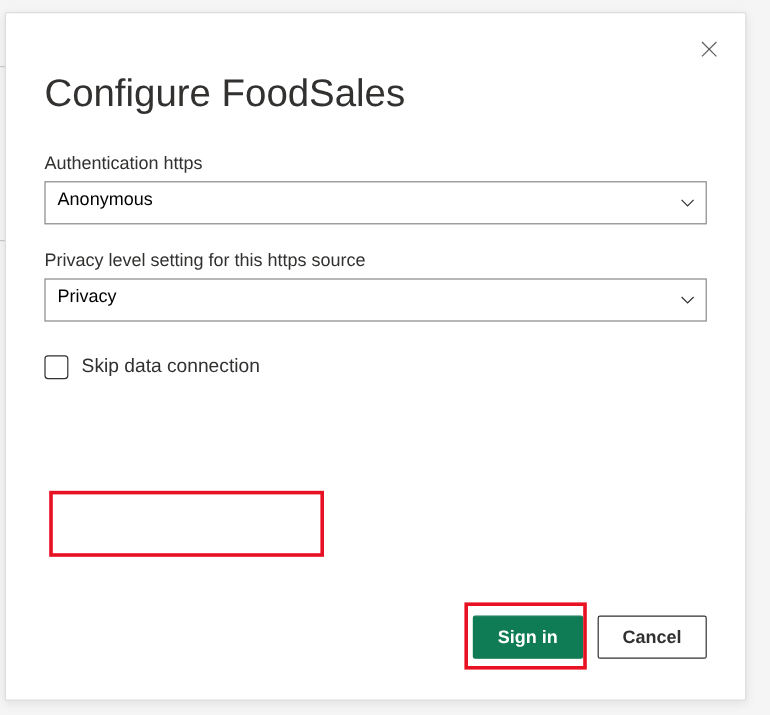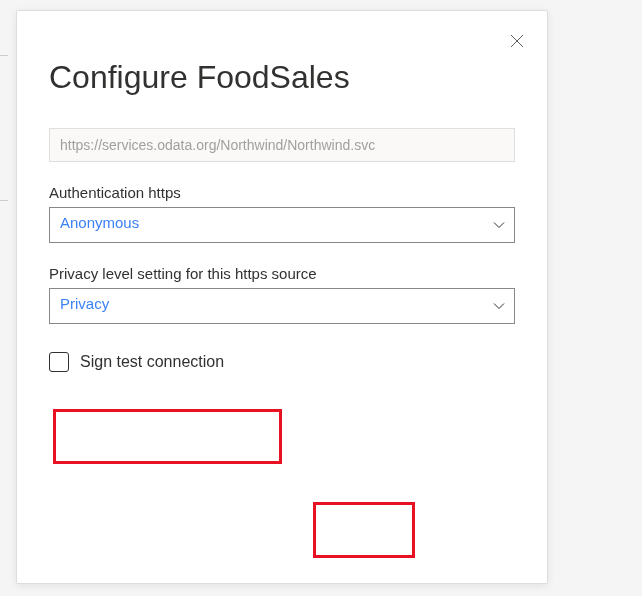--- a/index.html
+++ b/index.html
@@ -10,22 +10,22 @@
     body {
       font-family: "Segoe UI", -apple-system, BlinkMacSystemFont, sans-serif;
       background: #f5f5f5;
       width: 642px;
       height: 596px;
       position: relative;
     }
     .dialog {
       position: absolute;
       top: 10px;
-      left: 16px;
-      width: 532px;
+      left: 4px;
+      width: 618px;
       height: 574px;
       background: #ffffff;
       border: 1px solid #ddd;
       border-radius: 2px;
       box-shadow: 0 2px 8px rgba(0,0,0,0.08);
       padding: 30px 32px 30px 32px;
       position: relative;
     }
     .close-btn {
       position: absolute;
@@ -77,21 +77,21 @@
       position: relative;
       width: 100%;
     }
     .select-input {
       width: 100%;
       height: 36px;
       padding: 6px 32px 6px 10px;
       border: 1px solid #8a8886;
       background: #ffffff;
       font-size: 15px;
-      color: #3b82f6;
+      color: #000000;
       font-family: inherit;
       appearance: none;
       cursor: pointer;
     }
     .select-chevron {
       position: absolute;
       right: 10px;
       top: 50%;
       transform: translateY(-50%);
       pointer-events: none;
@@ -189,21 +189,20 @@
   <button class="close-btn">
     <svg width="14" height="14" viewBox="0 0 14 14">
       <line x1="1" y1="1" x2="13" y2="13" stroke="#605e5c" stroke-width="1"></line>
       <line x1="13" y1="1" x2="1" y2="13" stroke="#605e5c" stroke-width="1"></line>
     </svg>
   </button>
 
   <h1 class="dialog-title">Configure FoodSales</h1>
 
   <div class="field-group">
-    <input type="text" class="text-input" disabled="" value="https://services.odata.org/Northwind/Northwind.svc" style="">
   </div>
 
   <div class="field-group">
     <label class="field-label">Authentication https</label>
     <div class="select-wrapper">
       <div class="select-input">Anonymous</div>
       <svg class="select-chevron" width="12" height="8" viewBox="0 0 12 8">
         <polyline points="1,1.5 6,6.5 11,1.5" fill="none" stroke="#323130" stroke-width="1"></polyline>
       </svg>
     </div>
@@ -214,20 +213,24 @@
     <div class="select-wrapper">
       <div class="select-input">Privacy</div>
       <svg class="select-chevron" width="12" height="8" viewBox="0 0 12 8">
         <polyline points="1,1.5 6,6.5 11,1.5" fill="none" stroke="#323130" stroke-width="1"></polyline>
       </svg>
     </div>
   </div>
 
   <div class="checkbox-row">
     <div class="checkbox-box"></div>
-    <label class="checkbox-label">Sign test connection</label>
+    <label class="checkbox-label">Skip data connection</label>
   </div>
 
   <div class="highlight-box-checkbox"></div>
 
+  <div class="button-row">
+    <button class="btn btn-primary">Sign in</button>
+    <button class="btn btn-secondary">Cancel</button>
+  </div>
 
   <div class="highlight-box-signin"></div>
 </div>
 
 </body></html>

